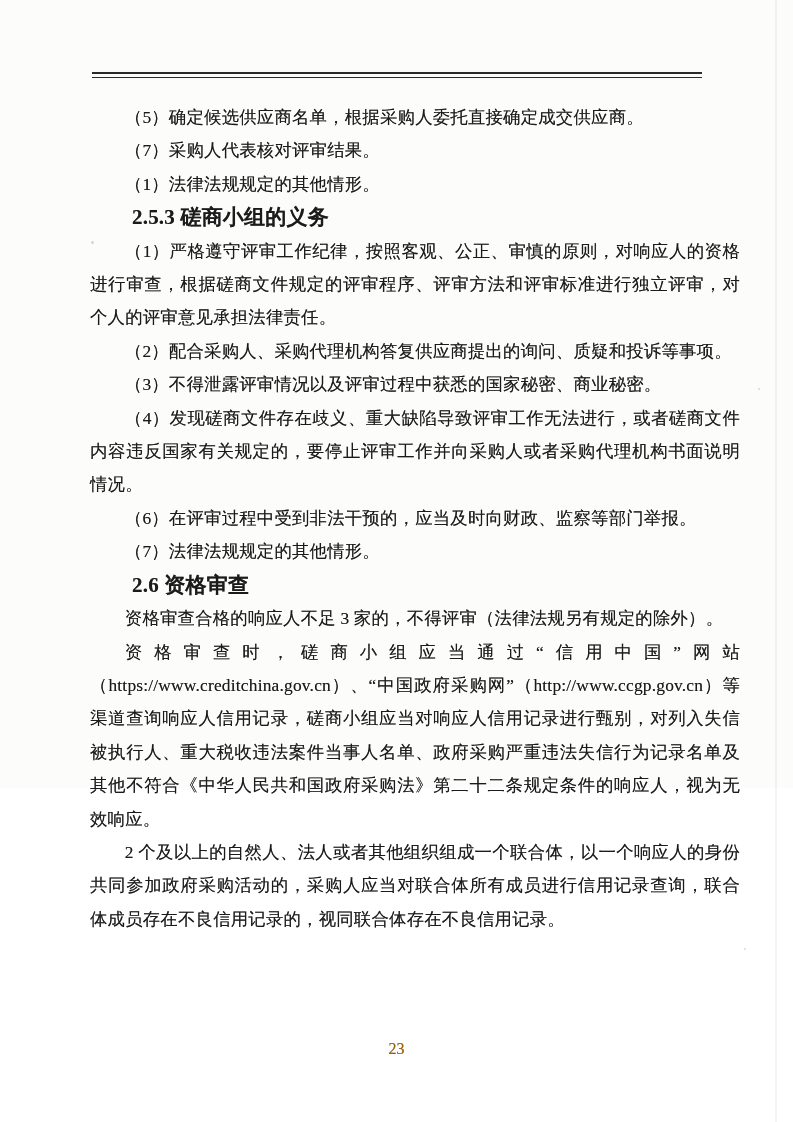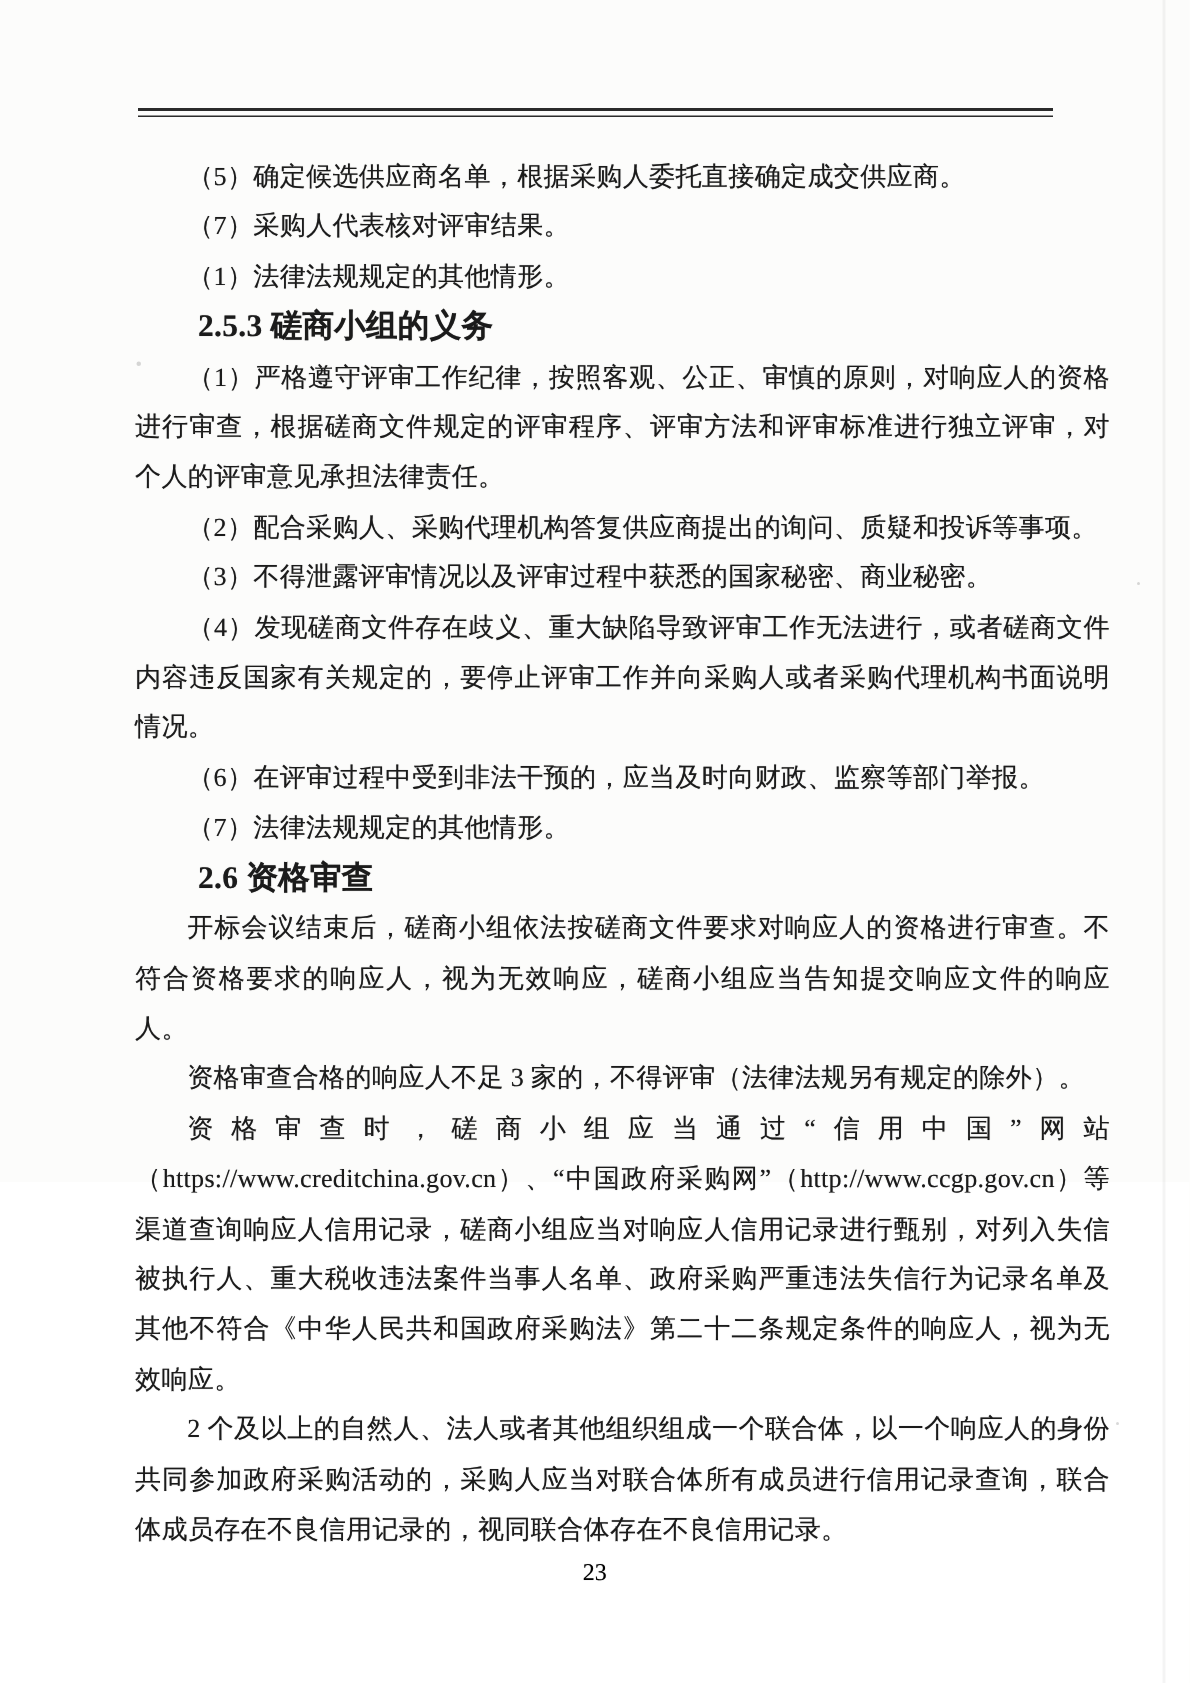--- a/index.html
+++ b/index.html
@@ -39,21 +39,21 @@
   .heading {
     font-weight: bold;
     font-size: 21px;
   }
   .pagenum {
     position: absolute;
     top: 1040px; left: 0;
     width: 100%;
     text-align: center;
     font-size: 16px;
-    color: #000000;
+    color: #a16207;
     text-shadow: 0 0 0.5px rgba(20,20,20,0.45);
   }
   .scan-edge {
     position: absolute;
     top: 0; left: 775px;
     width: 2px; height: 1122px;
     background: rgba(60,60,60,0.06);
   }
   .speck {
     position: absolute;
@@ -77,21 +77,20 @@
       <p class="line">（7）采购人代表核对评审结果。</p>
       <p class="line">（1）法律法规规定的其他情形。</p>
       <p class="line heading">2.5.3  磋商小组的义务</p>
       <p class="line">（1）严格遵守评审工作纪律，按照客观、公正、审慎的原则，对响应人的资格进行审查，根据磋商文件规定的评审程序、评审方法和评审标准进行独立评审，对个人的评审意见承担法律责任。</p>
       <p class="line">（2）配合采购人、采购代理机构答复供应商提出的询问、质疑和投诉等事项。</p>
       <p class="line">（3）不得泄露评审情况以及评审过程中获悉的国家秘密、商业秘密。</p>
       <p class="line">（4）发现磋商文件存在歧义、重大缺陷导致评审工作无法进行，或者磋商文件内容违反国家有关规定的，要停止评审工作并向采购人或者采购代理机构书面说明情况。</p>
       <p class="line">（6）在评审过程中受到非法干预的，应当及时向财政、监察等部门举报。</p>
       <p class="line">（7）法律法规规定的其他情形。</p>
       <p class="line heading">2.6  资格审查</p>
-      <p class="line">开标会议结束后，磋商小组依法按磋商文件要求对响应人的资格进行审查。不符合资格要求的响应人，视为无效响应，磋商小组应当告知提交响应文件的响应人。</p>
       <p class="line">资格审查合格的响应人不足 3 家的，不得评审（法律法规另有规定的除外）。</p>
       <p class="line">资格审查时，磋商小组应当通过“信用中国”网站（https://www.creditchina.gov.cn）、“中国政府采购网”（http://www.ccgp.gov.cn）等渠道查询响应人信用记录，磋商小组应当对响应人信用记录进行甄别，对列入失信被执行人、重大税收违法案件当事人名单、政府采购严重违法失信行为记录名单及其他不符合《中华人民共和国政府采购法》第二十二条规定条件的响应人，视为无效响应。</p>
       <p class="line">2 个及以上的自然人、法人或者其他组织组成一个联合体，以一个响应人的身份共同参加政府采购活动的，采购人应当对联合体所有成员进行信用记录查询，联合体成员存在不良信用记录的，视同联合体存在不良信用记录。</p>
     </div>
 
   <div class="speck s1"></div>
   <div class="speck s2"></div>
   <div class="speck s3"></div>
   <div class="scan-edge"></div>
 

